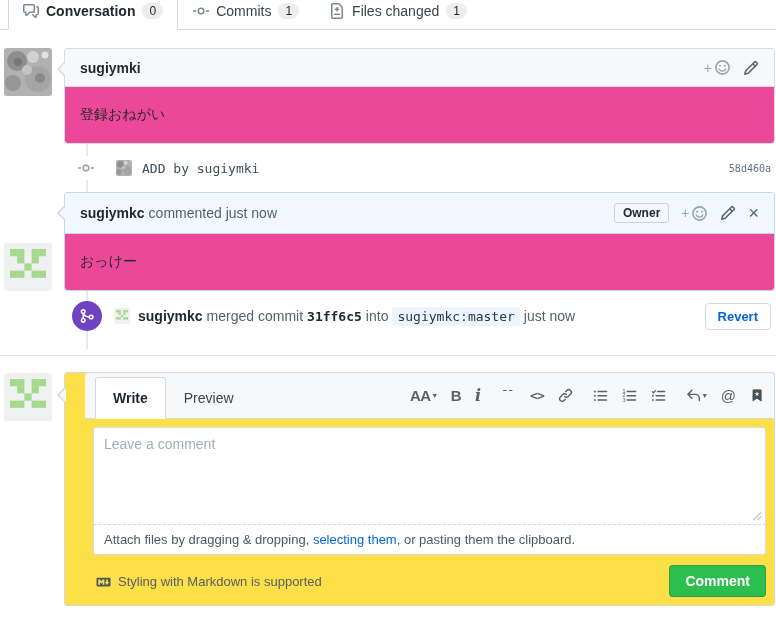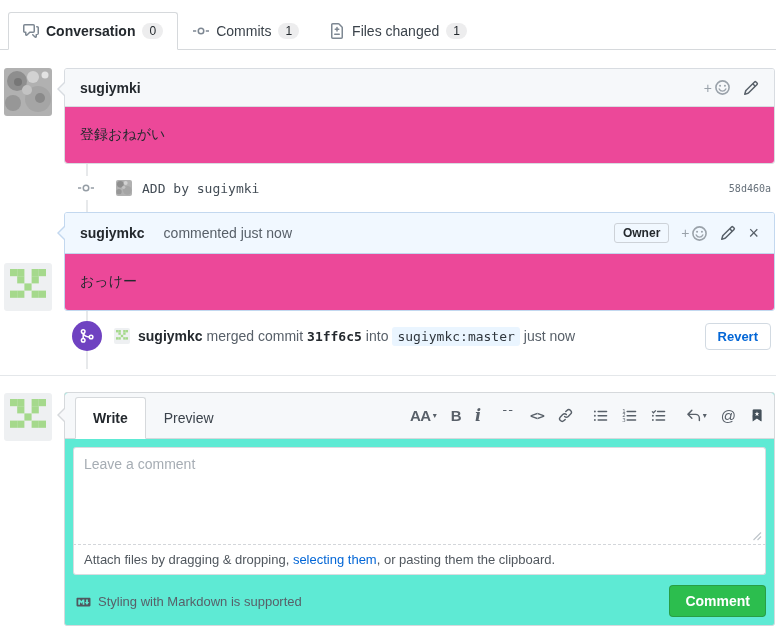--- a/index.html
+++ b/index.html
@@ -7,21 +7,21 @@
   body {
     font-family: "Liberation Sans", sans-serif;
     font-size: 14px; color: #24292e; background: #fff;
     width: 776px; height: 639px; overflow: hidden; position: relative;
   }
   svg { display: block; }
 
   
   .tabnav {
     display: flex; align-items: flex-end;
-    height: 50px; padding-left: 8px;
+    height: 30px; padding-left: 8px;
     border-bottom: 1px solid #d6d9dc; background: #fff;
   }
   .tab {
     display: flex; align-items: center; gap: 7px;
     padding: 10px 14px; margin-bottom: -1px;
     font-size: 14px; color: #3b434b; cursor: pointer;
     border: 1px solid transparent; border-radius: 3px 3px 0 0;
     background: transparent;
   }
   .tab.active {
@@ -54,21 +54,21 @@
     border-style: solid; border-width: 7px 7px 7px 0;
     border-color: transparent #f6f8fa transparent transparent;
   }
   .card.owner::before { border-right-color: #c3d8ef; }
   .card.owner::after  { border-right-color: #f1f8ff; }
 
   .card-header {
     display: flex; align-items: center;
     padding: 10px 15px; background: #f6f8fa;
     border-bottom: 1px solid #d8dce1; border-radius: 2px 2px 0 0;
-    font-size: 14px; color: #586069; gap: 15px;
+    font-size: 14px; color: #586069;
   }
   .card.owner .card-header { background: #f1f8ff; border-bottom-color: #c3d8ef; }
   .author { font-weight: 700; color: #24292e; cursor: pointer; }
   .hdr-meta { margin-left: 4px; }
   .hdr-right { margin-left: auto; display: flex; align-items: center; gap: 12px; }
   .label-badge {
     border: 1px solid #cdd2d8; border-radius: 3px; padding: 2px 7px;
     font-size: 12px; color: #57606a; background: transparent; white-space: nowrap;
   }
   .label-badge.owner-badge { font-weight: 700; color: #24292e; padding: 2px 8px; }
@@ -116,21 +116,21 @@
     padding: 5px 12px; font-size: 13px; font-weight: 700; color: #0366d6;
     background: #fff; border: 1px solid #d2dae2; border-radius: 4px;
     font-family: "Liberation Sans", sans-serif;
   }
 
   .divider { border-top: 1px solid #e4e7ea; }
 
   
   .form-section { position: relative; padding: 16px 1px 0 64px; }
   .form-avatar { top: 17px; }
-  .form-box { position: relative; border: 1px solid #d6d9dc; border-radius: 3px; background: #5eead4; }
+  .form-box { position: relative; border: 1px solid #d6d9dc; border-radius: 3px; background: #fde047; padding-left: 20px; }
   .form-box::before {
     content: ""; position: absolute; top: 14px; left: -8px;
     border-style: solid; border-width: 8px 8px 8px 0;
     border-color: transparent #d6d9dc transparent transparent;
   }
   .form-box::after {
     content: ""; position: absolute; top: 15px; left: -6.5px;
     border-style: solid; border-width: 7px 7px 7px 0;
     border-color: transparent #f7f8fa transparent transparent;
   }

